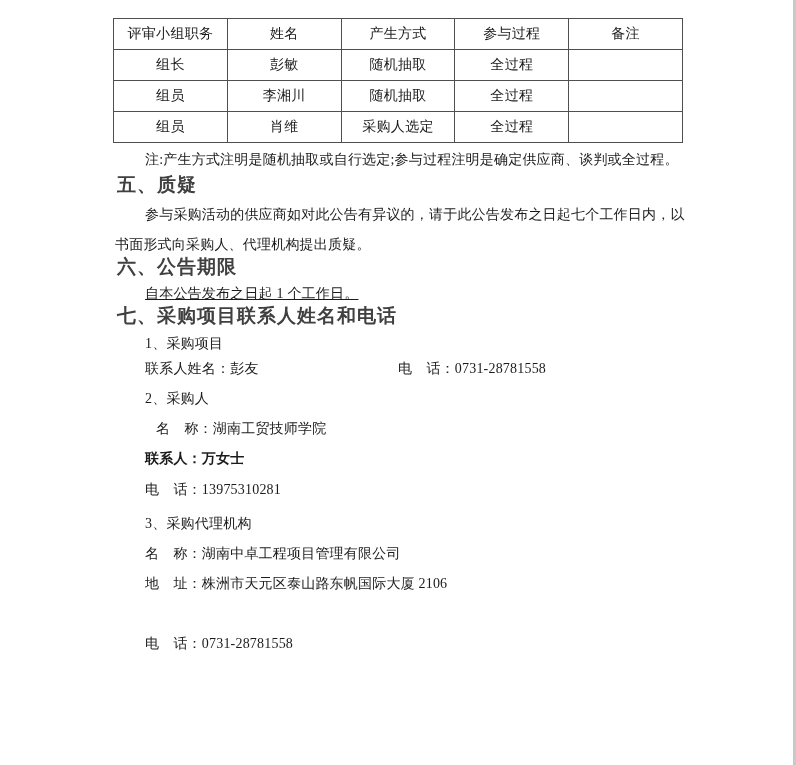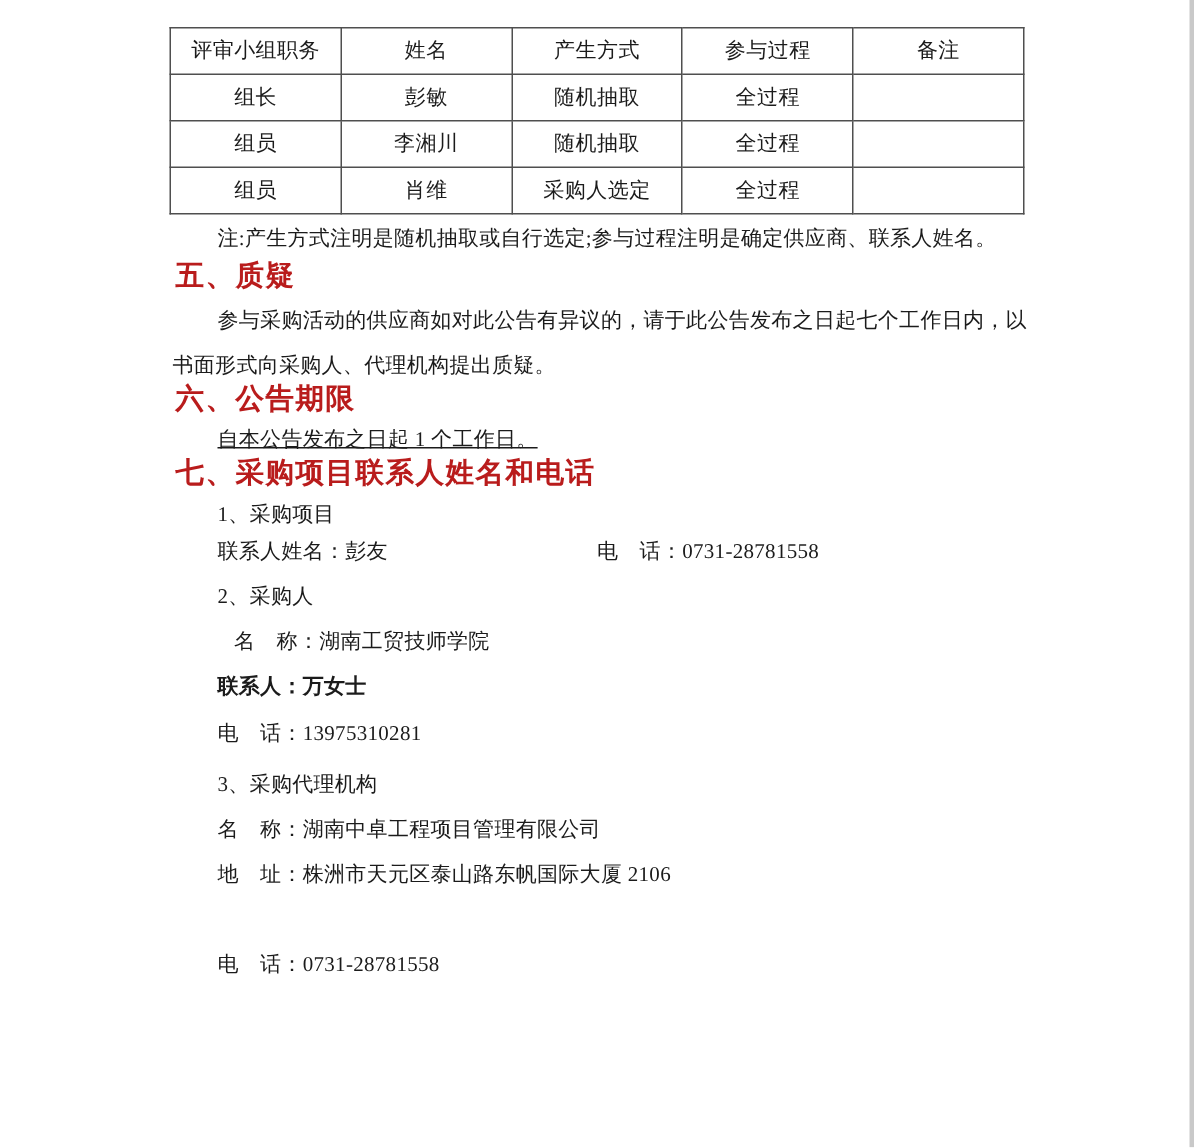--- a/index.html
+++ b/index.html
@@ -43,21 +43,21 @@
     white-space: pre;
   }
   .heading {
     position: absolute;
     font-family: "Liberation Sans", "DejaVu Sans", sans-serif;
     font-weight: bold;
     font-size: 19px;
     line-height: 21px;
     letter-spacing: 1px;
     white-space: pre;
-    color: #b91c1c;
+    color: #404040;
   }
 </style>
 </head>
 <body>
 
 <div class="page">
 
   <table class="review">
     <tbody>
       <tr>
@@ -84,21 +84,21 @@
       <tr>
         <td>组员</td>
         <td>肖维</td>
         <td>采购人选定</td>
         <td>全过程</td>
         <td></td>
       </tr>
     </tbody>
   </table>
 
-  <div class="line" style="left:145px; top:151px;">注:产生方式注明是随机抽取或自行选定;参与过程注明是确定供应商、联系人姓名。</div>
+  <div class="line" style="left:145px; top:151px;">注:产生方式注明是随机抽取或自行选定;参与过程注明是确定供应商、谈判或全过程。</div>
 
   <div class="heading" style="left:117px; top:174px;">五、质疑</div>
   <div class="line" style="left:145px; top:206px;">参与采购活动的供应商如对此公告有异议的，请于此公告发布之日起七个工作日内，以</div>
   <div class="line" style="left:115px; top:236px;">书面形式向采购人、代理机构提出质疑。</div>
 
   <div class="heading" style="left:117px; top:256px;">六、公告期限</div>
   <div class="line" style="left:145px; top:285px;text-decoration:underline;">自本公告发布之日起 1 个工作日。</div>
 
   <div class="heading" style="left:117px; top:305px;">七、采购项目联系人姓名和电话</div>
 

